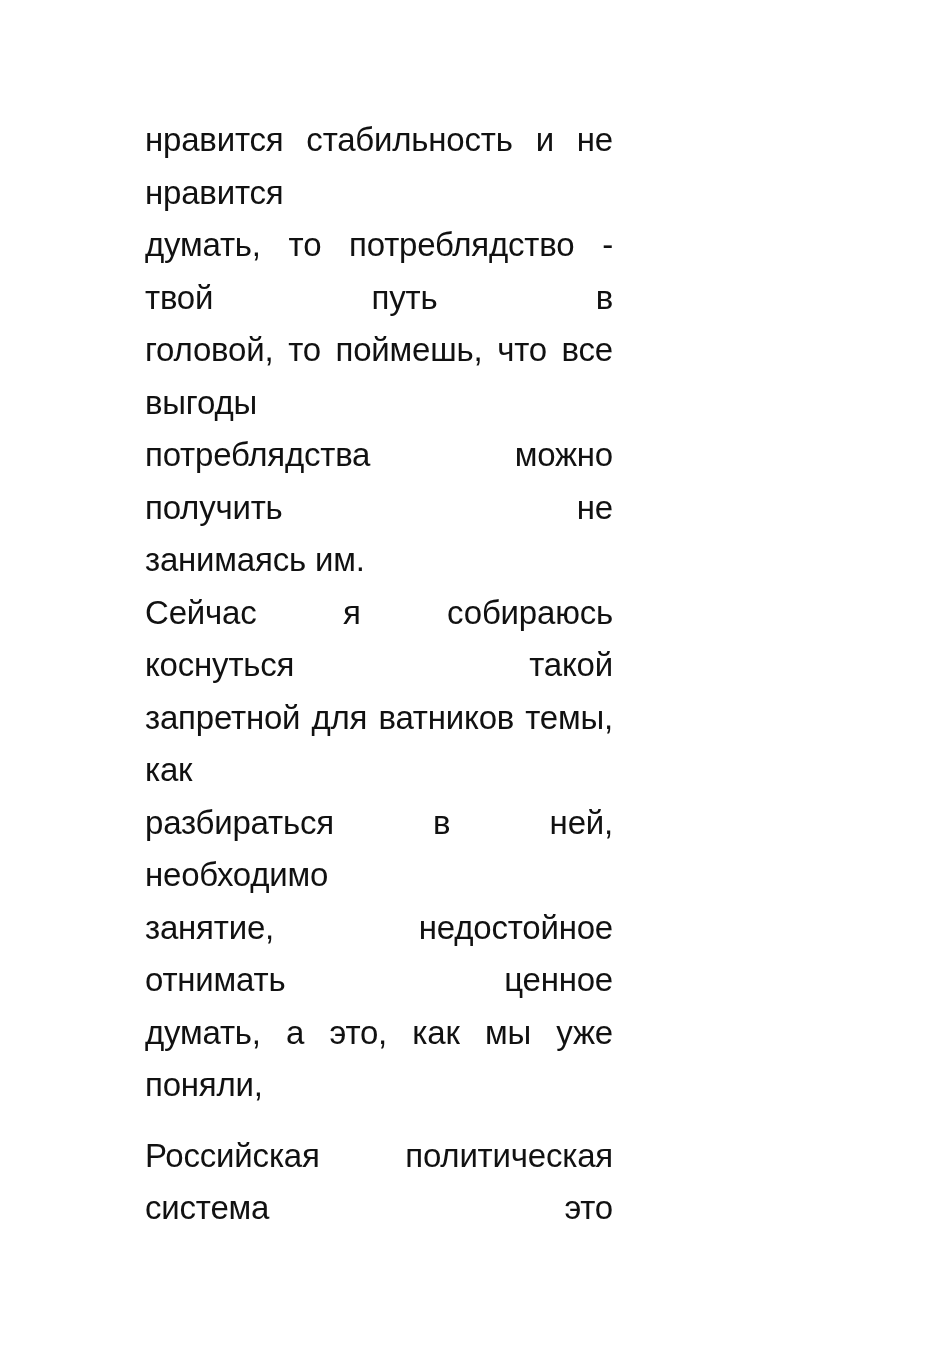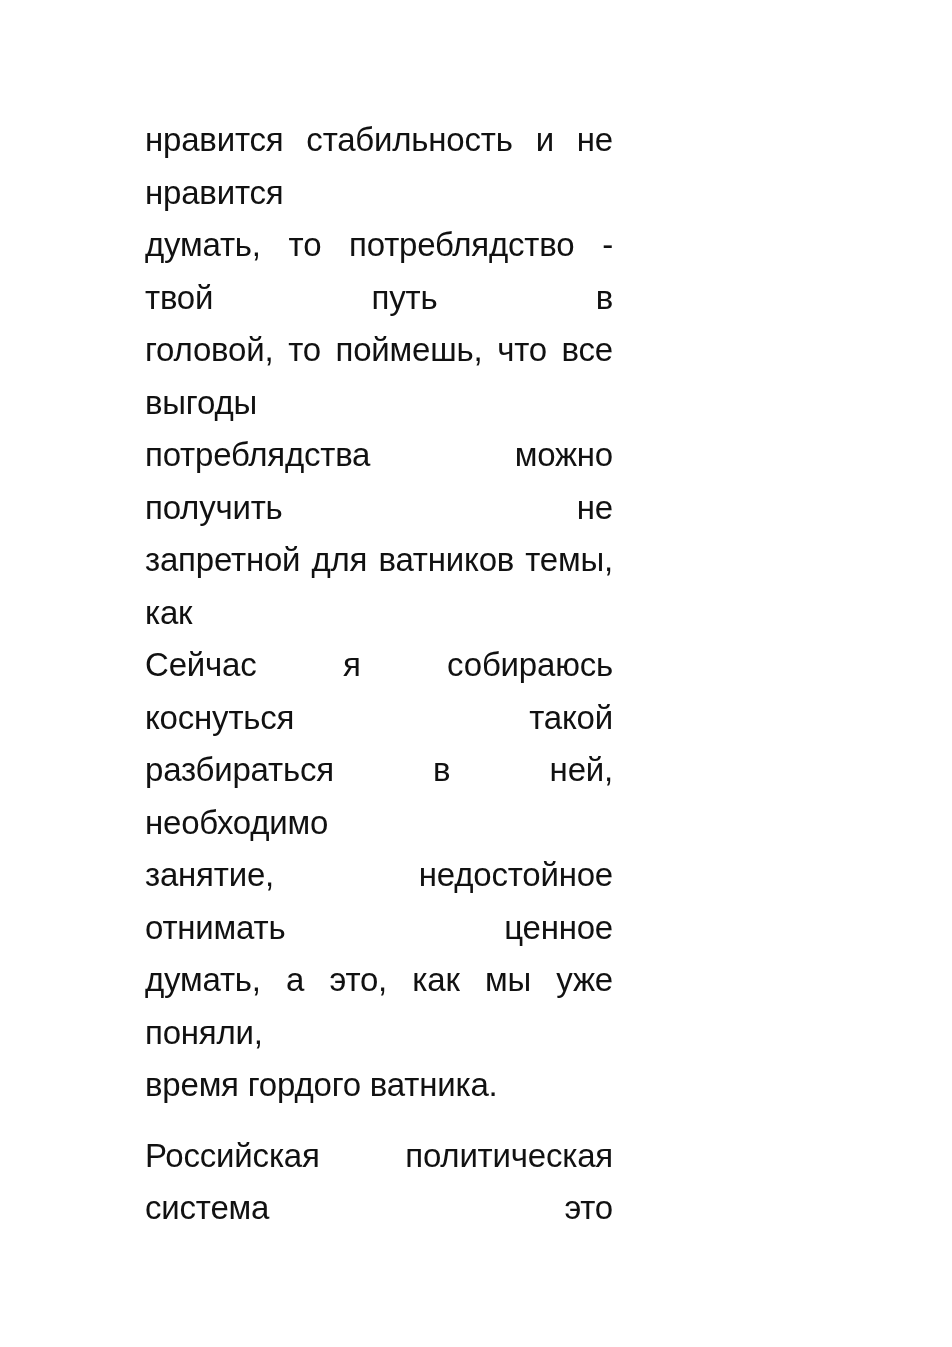--- a/index.html
+++ b/index.html
@@ -48,29 +48,29 @@
 </head>
 <body style="background: rgb(255, 255, 255); color: rgb(17, 17, 17);">
 
 <main class="reader-page">
 
   <div class="para para-intro">
       <div class="line">нравится стабильность и не нравится</div>
       <div class="line">думать, то потреблядство - твой путь в</div>
       <div class="line">головой, то поймешь, что все выгоды</div>
       <div class="line">потреблядства можно получить не</div>
+      <div class="line line-last">занимаясь им.</div>
     </div>
 
 
   <div class="para para-politics-1">
+      <div class="line">Сейчас я собираюсь коснуться такой</div>
       <div class="line">запретной для ватников темы, как</div>
-      <div class="line">Сейчас я собираюсь коснуться такой</div>
       <div class="line">разбираться в ней, необходимо</div>
       <div class="line">занятие, недостойное отнимать ценное</div>
       <div class="line">думать, а это, как мы уже поняли,</div>
-      <div class="line line-last">время гордого ватника.</div>
     </div>
 
   <div class="para para-politics-2">
       <div class="line">Российская политическая система это</div>
     </div>
 
 </main>
 
 </body></html>

